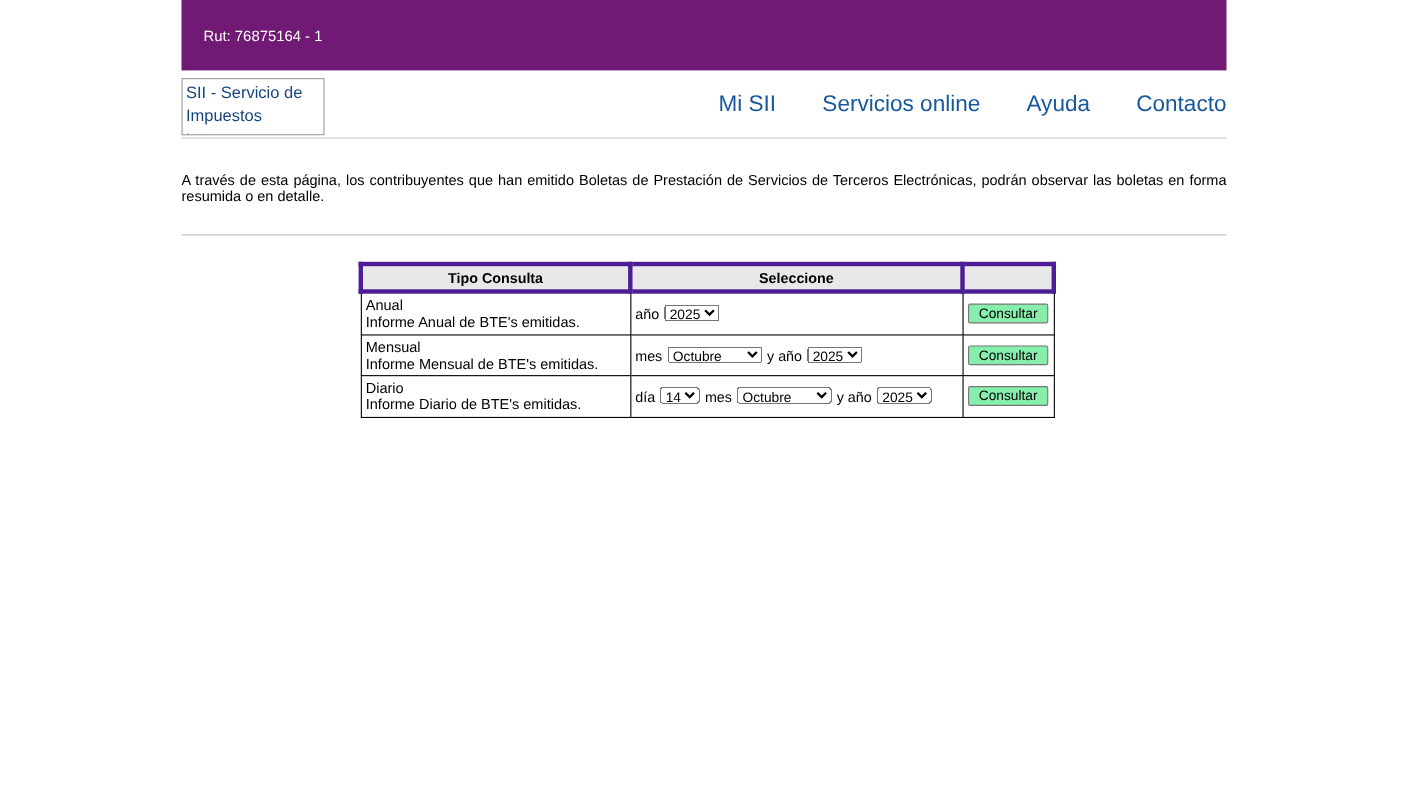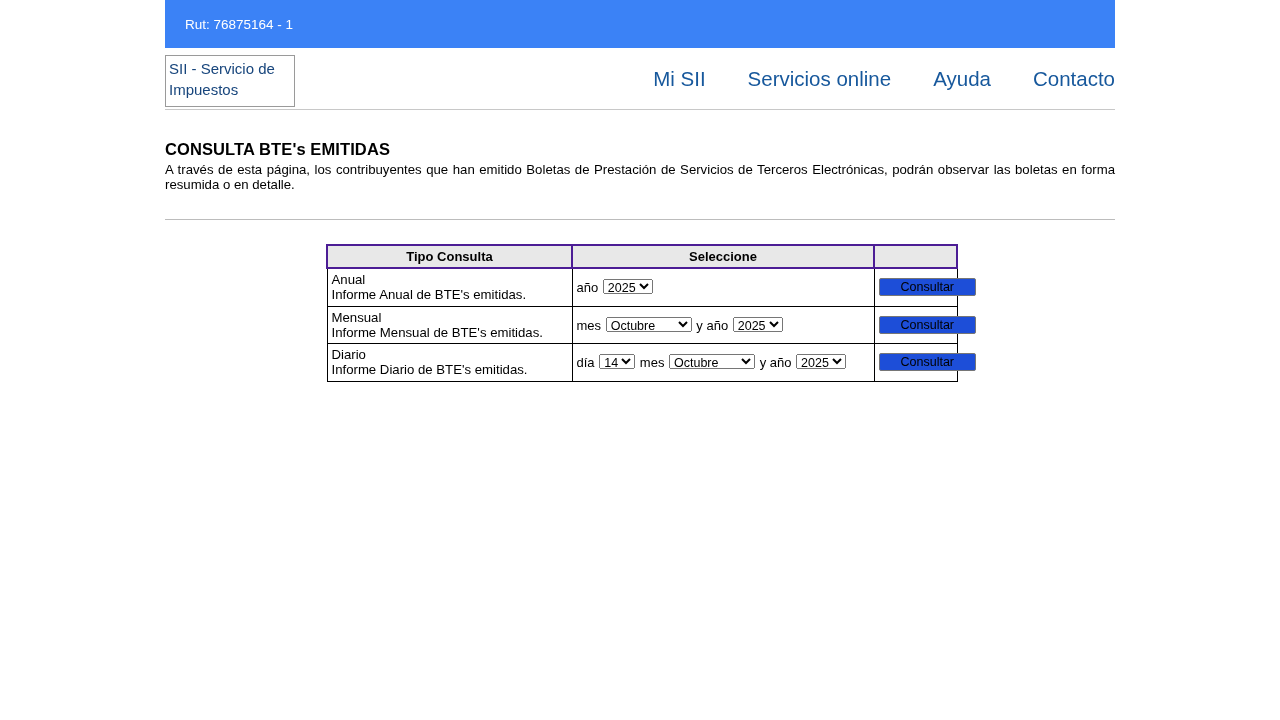--- a/index.html
+++ b/index.html
@@ -22,22 +22,22 @@
   .content-frame {
     position: absolute;
     left: 165px;
     top: 0;
     width: 950px;
     height: 720px;
   }
 
   
   .topbar {
-    height: 48px;
-    background: #3b82f6;
+    height: 64px;
+    background: #701a75;
     display: flex;
     align-items: center;
     justify-content: space-between;
     padding: 0 16px 0 20px;
     box-sizing: border-box;
   }
   .rut-text {
     color: #ffffff;
     font-size: 13.5px;
   }
@@ -134,21 +134,21 @@
     width: 629px;
   }
   table.q {
     border-collapse: collapse;
     width: 630px;
     border: 1px solid #000;
     table-layout: fixed;
   }
   table.q th {
     background: #e8e8e8;
-    border: 2px solid #4c1d95;
+    border: 4px solid #4c1d95;
     font-size: 13px;
     font-weight: bold;
     padding: 3px 4px;
     text-align: center;
   }
   table.q td {
     border: 1px solid #000;
     padding: 3px 4px;
     font-size: 13px;
     vertical-align: middle;
@@ -177,22 +177,22 @@
     margin: 0 1px;
     padding: 0;
     height: 15px;
   }
   .act-cell {
     text-align: center;
   }
   .btn-consultar {
     font-family: "Liberation Sans", sans-serif;
     font-size: 12.5px;
-    padding: 1px 21px;
-    background: #1d4ed8;
+    padding: 1px 9px;
+    background: #86efac;
     border: 1px solid #767676;
     border-radius: 2px;
     cursor: pointer;
   }
 </style>
 </head>
 <body>
 
 <div class="page">
   <div class="content-frame">
@@ -207,21 +207,20 @@
       </div>
       <nav class="nav">
         <a href="#">Mi SII</a>
         <a href="#">Servicios online</a>
         <a href="#">Ayuda</a>
         <a href="#">Contacto</a>
       </nav>
     </div>
 
     <div class="intro">
-      <h1 class="page-title">CONSULTA BTE's EMITIDAS</h1>
       <p class="intro-text">A través de esta página, los contribuyentes que han emitido Boletas de Prestación de Servicios de Terceros Electrónicas, podrán observar las boletas en forma resumida o en detalle.</p>
       <hr class="divider">
     </div>
 
     <div class="form-area">
 
       <table class="q">
         <colgroup>
           <col class="col-tipo">
             <col class="col-sel">

